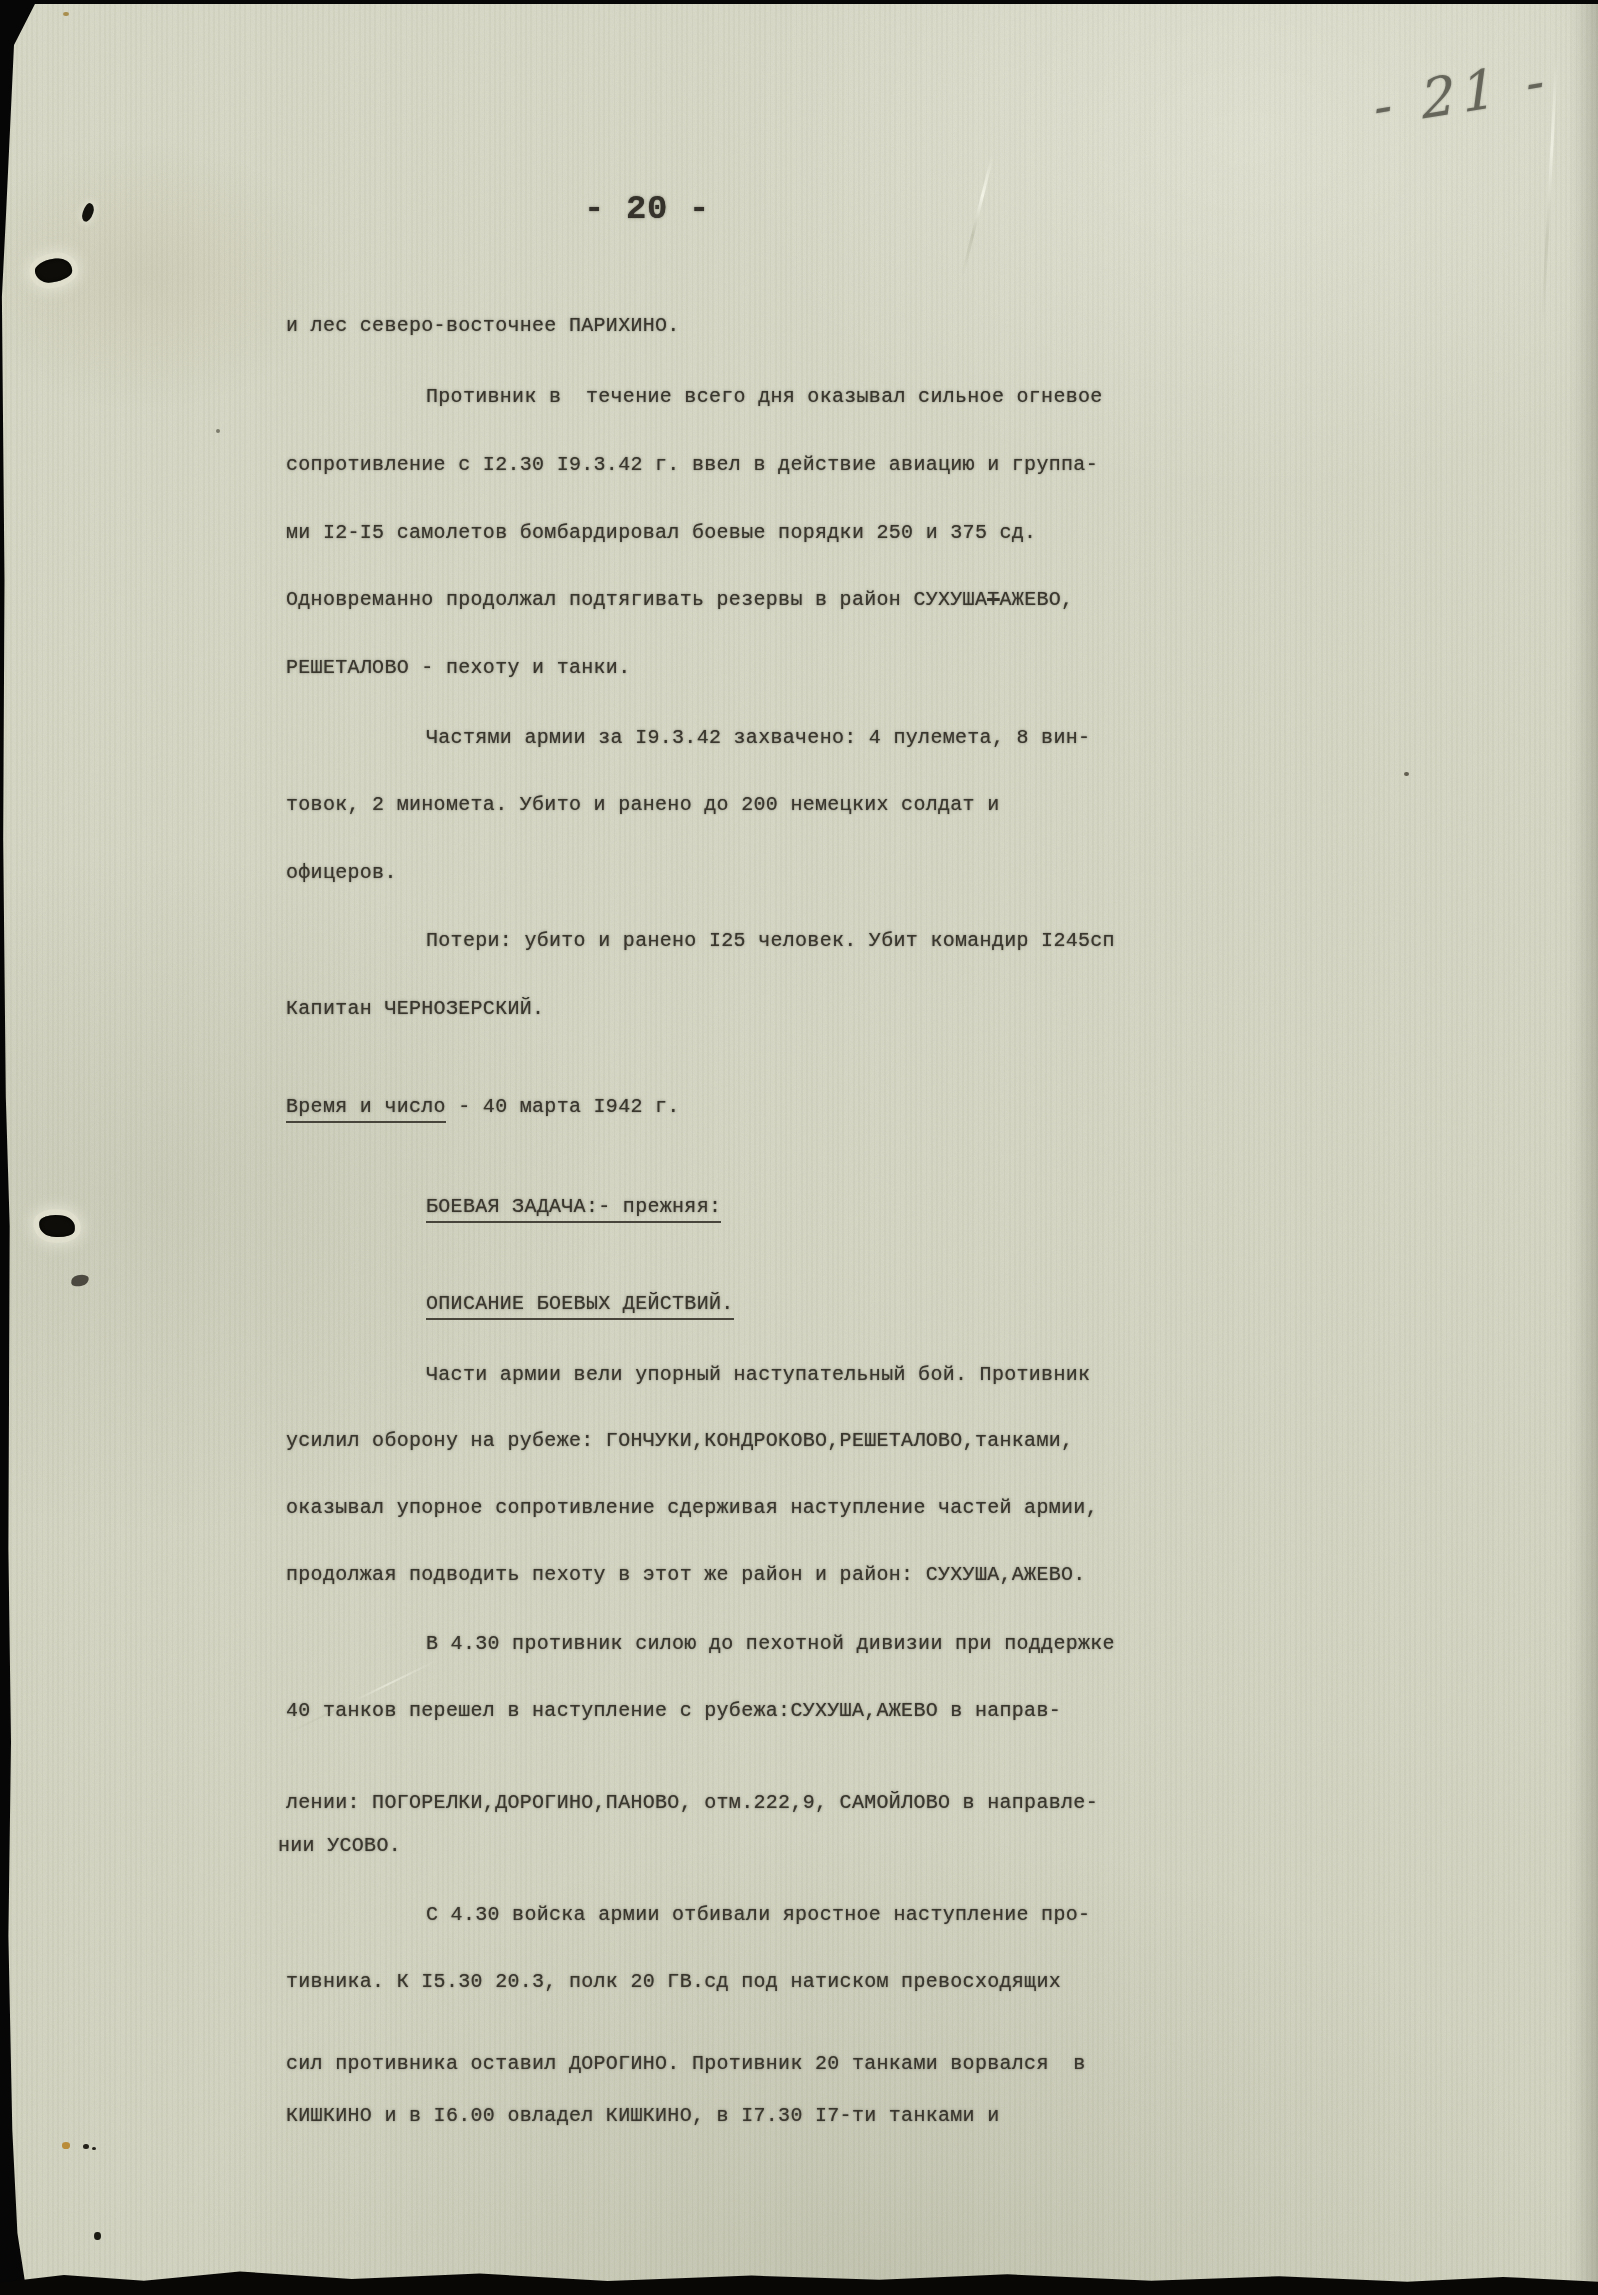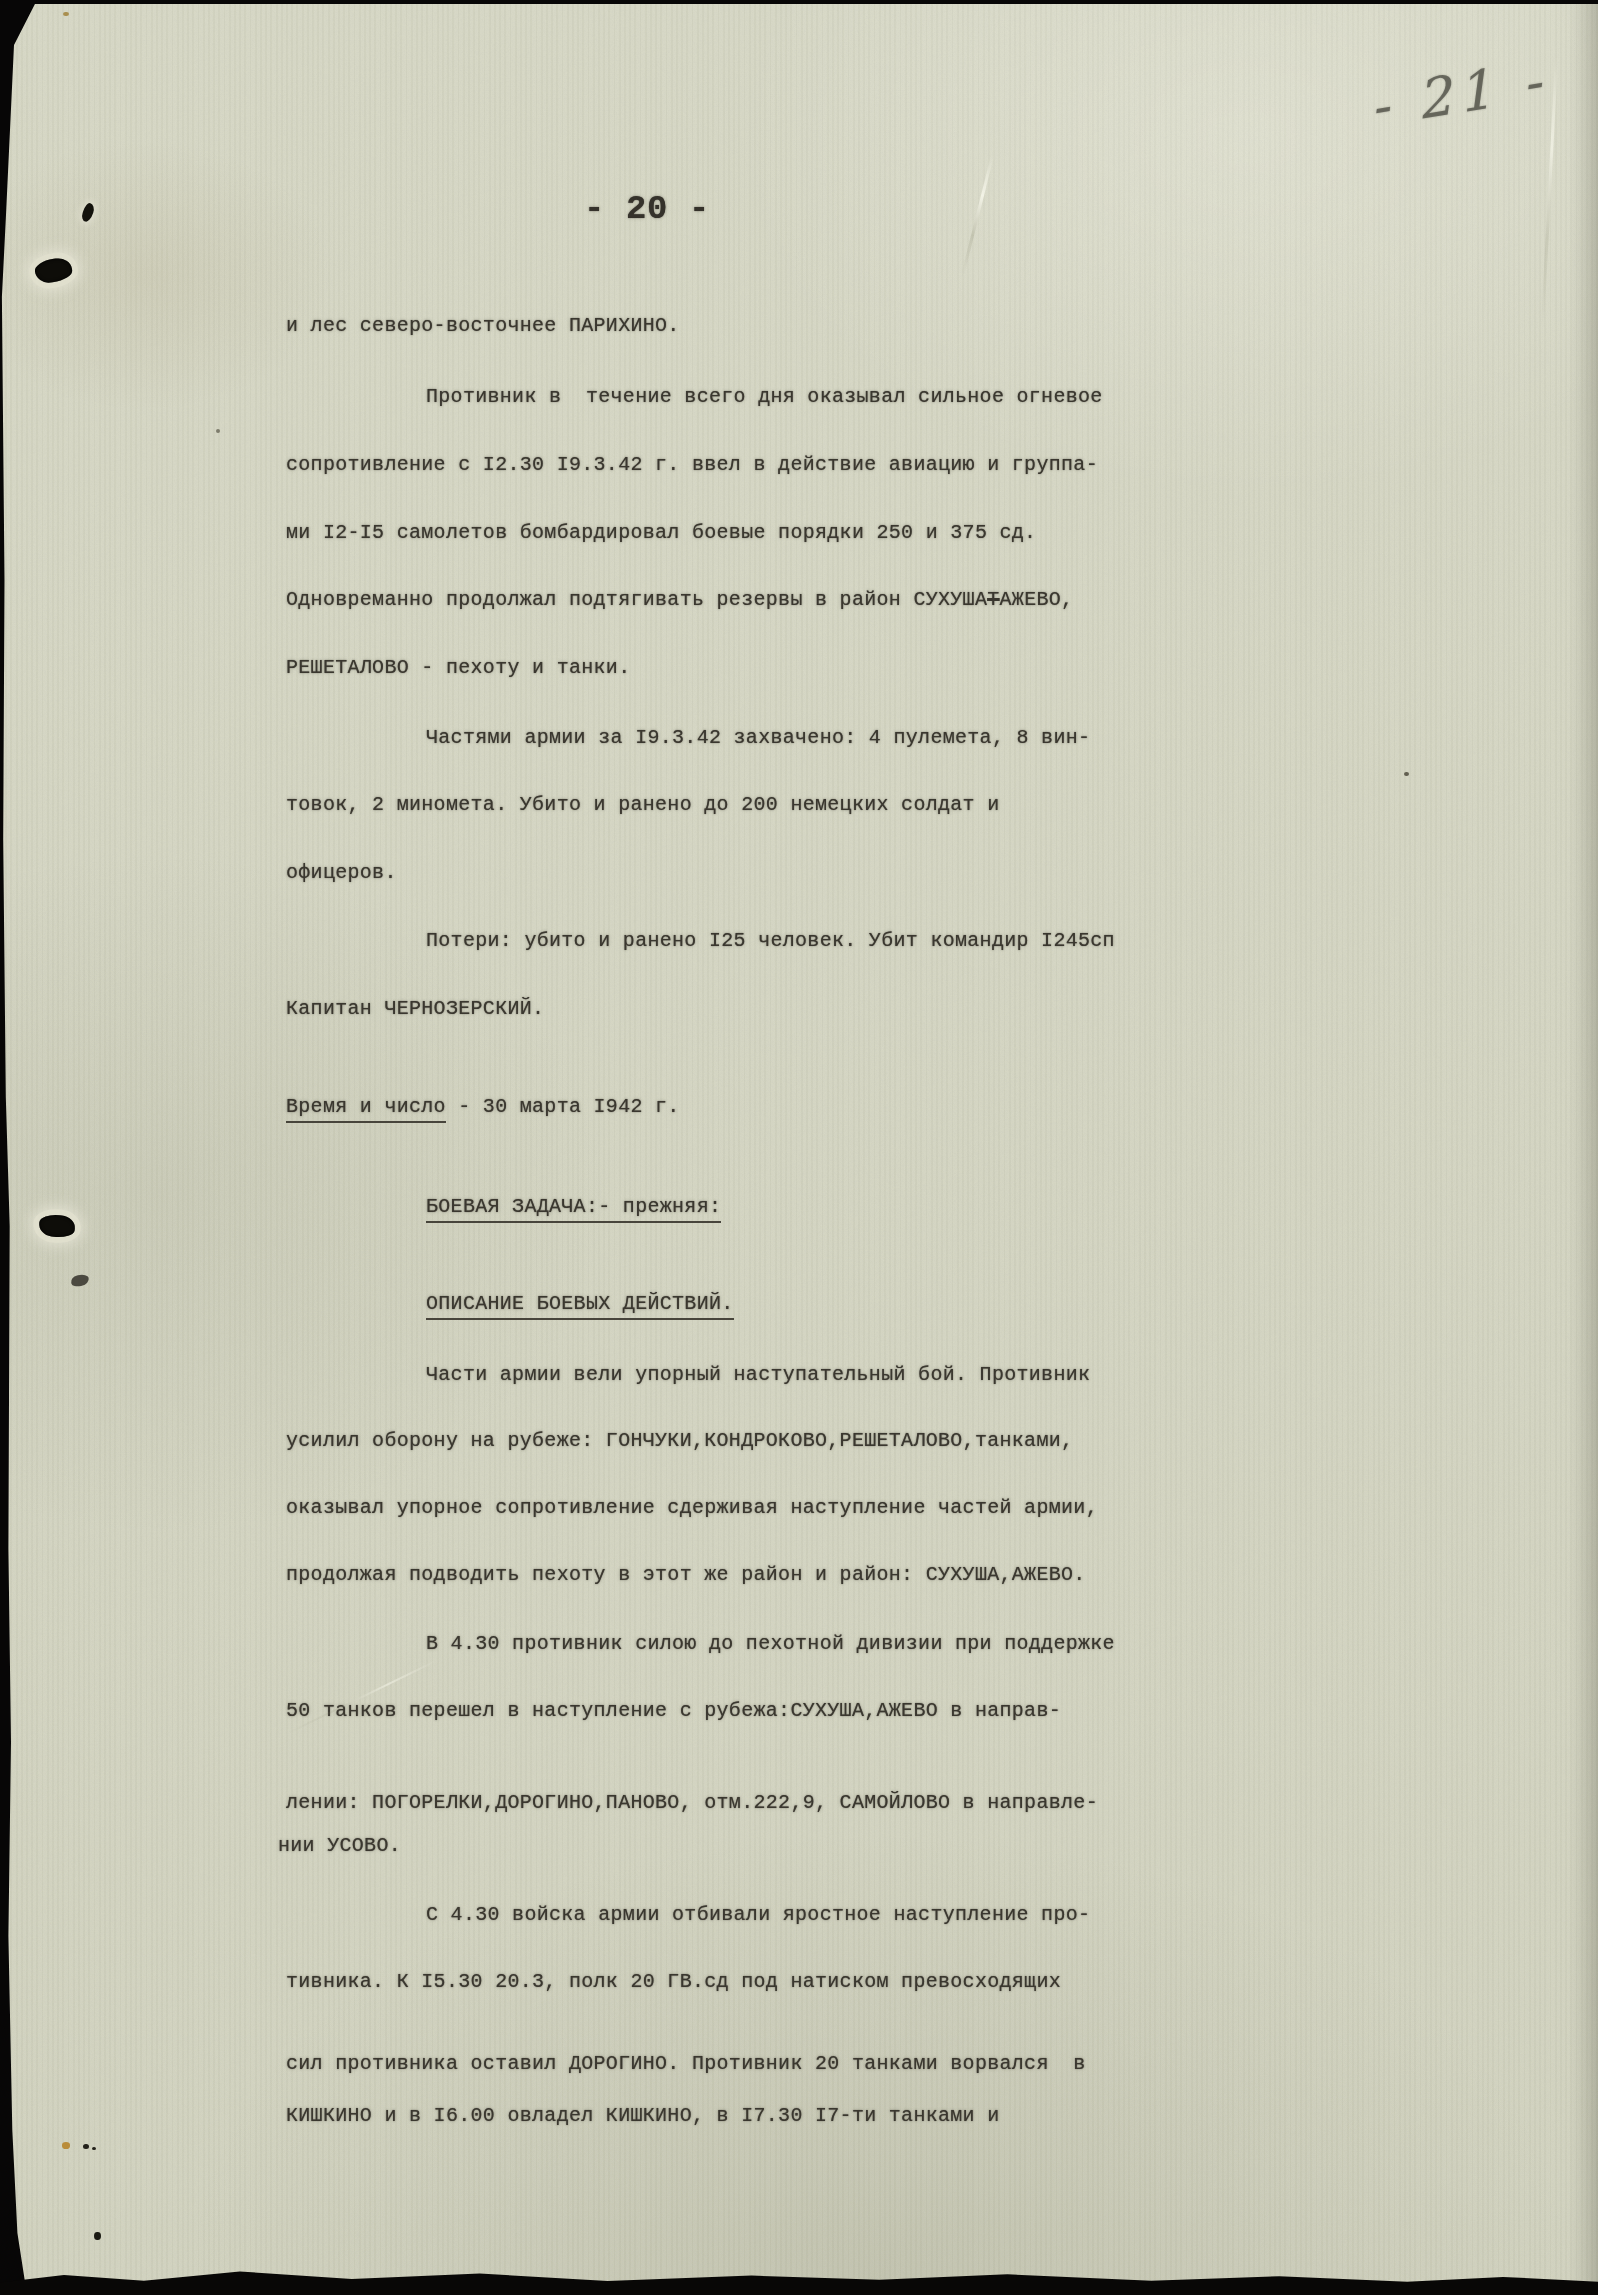--- a/index.html
+++ b/index.html
@@ -115,29 +115,29 @@
         <div class="tline" style="left: 426px; top: 387px;"><span>Противник в  течение всего дня оказывал сильное огневое</span></div>
         <div class="tline" style="left: 286px; top: 455px;"><span>сопротивление с I2.30 I9.3.42 г. ввел в действие авиацию и группа-</span></div>
         <div class="tline" style="left: 286px; top: 523px;"><span>ми I2-I5 самолетов бомбардировал боевые порядки 250 и 375 сд.</span></div>
         <div class="tline" style="left: 286px; top: 590px;"><span>Одновреманно продолжал подтягивать резервы в район СУХУША</span><span class="strike">Т</span><span>АЖЕВО,</span></div>
         <div class="tline" style="left: 286px; top: 658px;"><span>РЕШЕТАЛОВО - пехоту и танки.</span></div>
         <div class="tline" style="left: 426px; top: 728px;"><span>Частями армии за I9.3.42 захвачено: 4 пулемета, 8 вин-</span></div>
         <div class="tline" style="left: 286px; top: 795px;"><span>товок, 2 миномета. Убито и ранено до 200 немецких солдат и</span></div>
         <div class="tline" style="left: 286px; top: 863px;"><span>офицеров.</span></div>
         <div class="tline" style="left: 426px; top: 931px;"><span>Потери: убито и ранено I25 человек. Убит командир I245сп</span></div>
         <div class="tline" style="left: 286px; top: 999px;"><span>Капитан ЧЕРНОЗЕРСКИЙ.</span></div>
-        <div class="tline" style="left: 286px; top: 1097px;"><span class="u">Время и число</span><span> - 30 марта I942 г.</span></div>
+        <div class="tline" style="left: 286px; top: 1097px;"><span class="u">Время и число</span><span> - 40 марта I942 г.</span></div>
         <div class="tline" style="left: 426px; top: 1197px;"><span class="u">БОЕВАЯ ЗАДАЧА:- прежняя:</span></div>
         <div class="tline" style="left: 426px; top: 1294px;"><span class="u">ОПИСАНИЕ БОЕВЫХ ДЕЙСТВИЙ.</span></div>
         <div class="tline" style="left: 426px; top: 1365px;"><span>Части армии вели упорный наступательный бой. Противник</span></div>
         <div class="tline" style="left: 286px; top: 1431px;"><span>усилил оборону на рубеже: ГОНЧУКИ,КОНДРОКОВО,РЕШЕТАЛОВО,танками,</span></div>
         <div class="tline" style="left: 286px; top: 1498px;"><span>оказывал упорное сопротивление сдерживая наступление частей армии,</span></div>
         <div class="tline" style="left: 286px; top: 1565px;"><span>продолжая подводить пехоту в этот же район и район: СУХУША,АЖЕВО.</span></div>
         <div class="tline" style="left: 426px; top: 1634px;"><span>В 4.30 противник силою до пехотной дивизии при поддержке</span></div>
-        <div class="tline" style="left: 286px; top: 1701px;"><span>50 танков перешел в наступление с рубежа:СУХУША,АЖЕВО в направ-</span></div>
+        <div class="tline" style="left: 286px; top: 1701px;"><span>40 танков перешел в наступление с рубежа:СУХУША,АЖЕВО в направ-</span></div>
         <div class="tline" style="left: 286px; top: 1768px; margin-top: 25px;"><span>лении: ПОГОРЕЛКИ,ДОРОГИНО,ПАНОВО, отм.222,9, САМОЙЛОВО в направле-</span></div>
         <div class="tline" style="left: 278px; top: 1836px;"><span>нии УСОВО.</span></div>
         <div class="tline" style="left: 426px; top: 1905px;"><span>С 4.30 войска армии отбивали яростное наступление про-</span></div>
         <div class="tline" style="left: 286px; top: 1972px;"><span>тивника. К I5.30 20.3, полк 20 ГВ.сд под натиском превосходящих</span></div>
         <div class="tline" style="left: 286px; top: 2039px; margin-top: 15px;"><span>сил противника оставил ДОРОГИНО. Противник 20 танками ворвался  в</span></div>
         <div class="tline" style="left: 286px; top: 2106px;"><span>КИШКИНО и в I6.00 овладел КИШКИНО, в I7.30 I7-ти танками и</span></div>
       </div>
 
     <div class="crease crease-1"></div>
     <div class="crease crease-2"></div>

